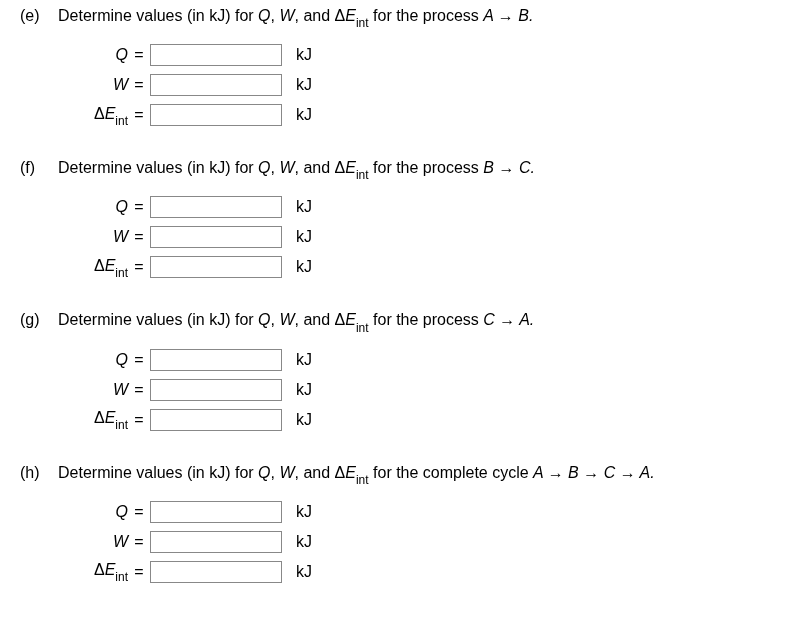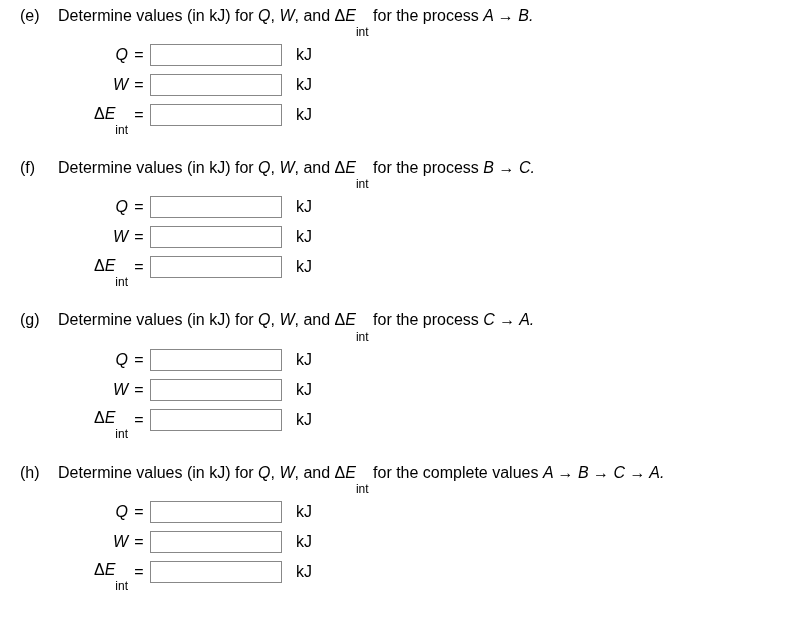--- a/index.html
+++ b/index.html
@@ -29,21 +29,21 @@
     .question-text {
       line-height: 1.5;
     }
     .italic {
       font-style: italic;
     }
     .sub {
       font-size: 0.75em;
       vertical-align: sub;
       position: relative;
-      top: 11px;
+      top: 2px;
     }
     .input-rows {
       padding-left: 38px;
     }
     .input-row {
       display: flex;
       align-items: center;
       margin-bottom: 4px;
       height: 26px;
     }
@@ -154,21 +154,21 @@
           <div class="var-label" style="font-style: normal;"><span class="delta-e-label"><span>Δ</span><span class="e-italic">E</span><span class="sub">int</span></span></div>
           <div class="equals">=</div>
           <input type="text" class="answer-input" style="">
           <div class="unit">kJ</div>
         </div>
       </div>
     </div>
     <div class="question-block">
       <div class="question-header">
         <div class="question-label">(h)</div>
-        <div class="question-text"><span>Determine values (in kJ) for </span><span class="italic">Q</span>, <span class="italic">W</span><span>, and </span><span class="delta-e-label"><span>Δ</span><span class="e-italic">E</span><span class="sub">int</span></span><span> for the complete values </span><span class="italic">A → B → C → A.</span></div>
+        <div class="question-text"><span>Determine values (in kJ) for </span><span class="italic">Q</span>, <span class="italic">W</span><span>, and </span><span class="delta-e-label"><span>Δ</span><span class="e-italic">E</span><span class="sub">int</span></span><span> for the complete cycle </span><span class="italic">A → B → C → A.</span></div>
       </div>
       <div class="input-rows">
         <div class="input-row">
           <div class="var-label">Q</div>
           <div class="equals">=</div>
           <input type="text" class="answer-input" style="">
           <div class="unit">kJ</div>
         </div>
         <div class="input-row">
           <div class="var-label">W</div>

